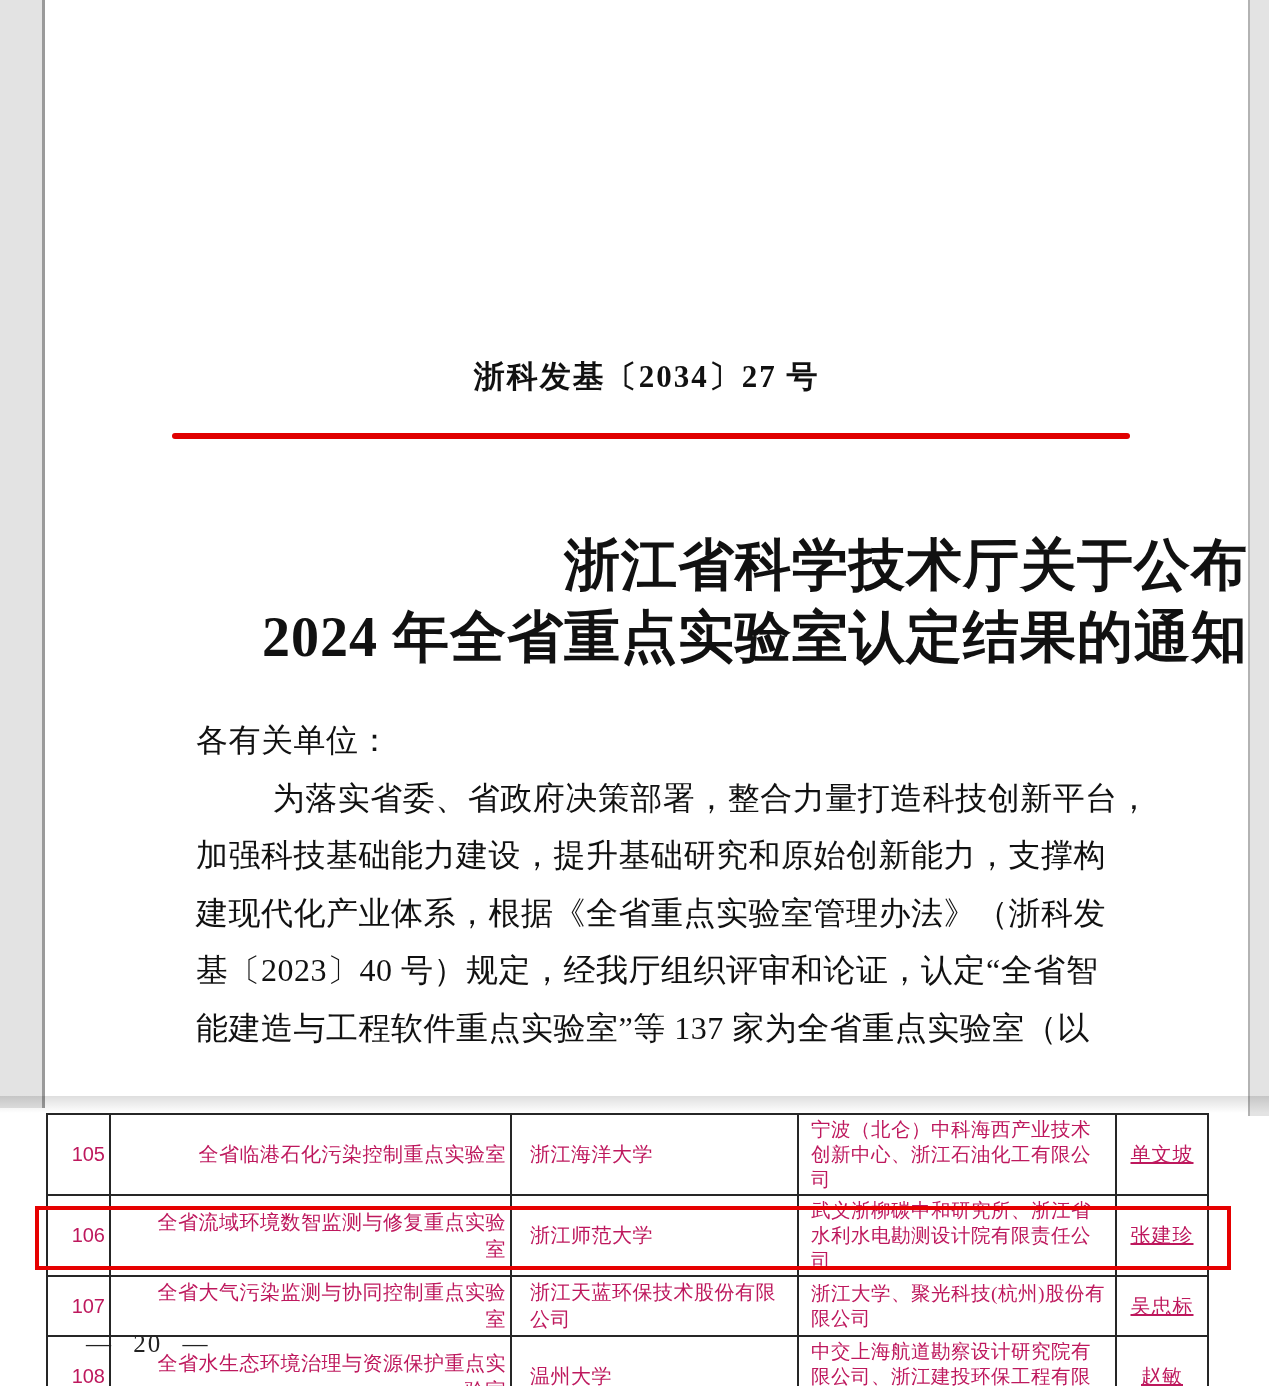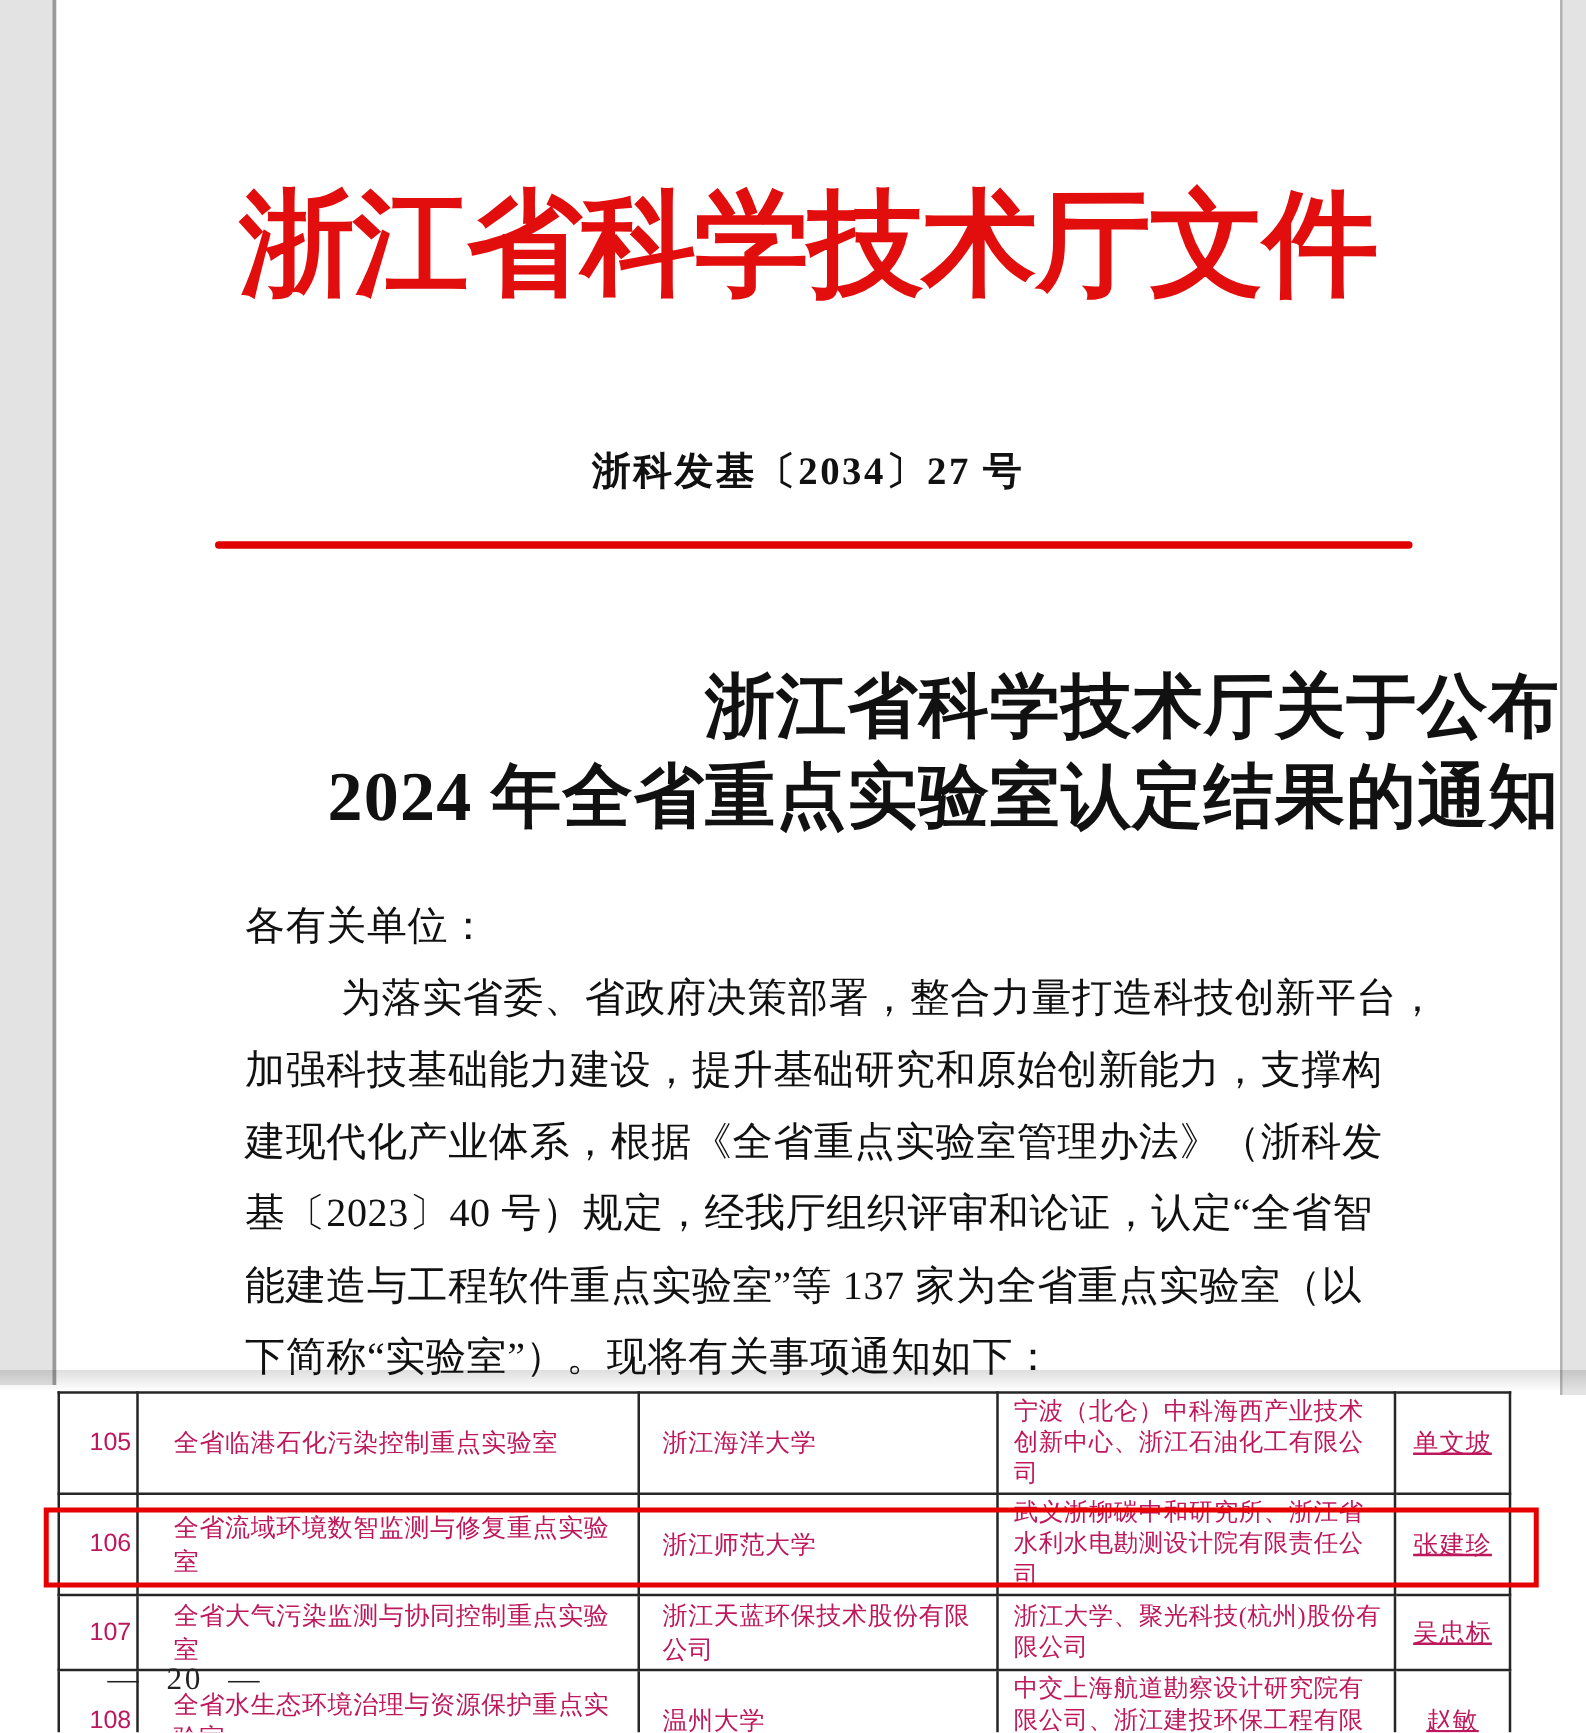--- a/index.html
+++ b/index.html
@@ -53,21 +53,21 @@
   #labs-table {
     position: absolute; left: 46px; top: 1113px; z-index: 2;
     border-collapse: collapse; table-layout: fixed; width: 1161px;
     font-family: "Liberation Serif", "DejaVu Serif", serif;
   }
   #labs-table td {
     border: 2px solid #262626; font-size: 20px; color: #be185d;
     padding: 2px 4px; overflow: hidden;
   }
   #labs-table td.c-no { text-align: right; font-family: Liberation Sans, sans-serif; }
-  #labs-table td.c-lab { padding-left: 28px; letter-spacing: 0.5px; }
+  #labs-table td.c-lab { padding-left: 28px; letter-spacing: 0.5px; text-align: right; }
   #labs-table td.c-unit { padding-left: 18px; letter-spacing: 0.5px; }
   #labs-table td.c-partner { padding-left: 12px; padding-right: 6px; font-size: 19.5px; line-height: 25px; letter-spacing: 0.5px; }
   #labs-table td.c-director { text-align: center; letter-spacing: 1px; text-decoration: underline; }
   
   #highlight-box {
     position: absolute; left: 35px; top: 1206px; width: 1188px; height: 56px; z-index: 3;
     border: 4px solid #e60000; background: transparent;
   }
   
   #page-number {
@@ -77,35 +77,33 @@
 </style>
 </head>
 <body>
 
 <div id="page">
 
   <div id="gray-left" class="gray-strip"></div>
   <div id="gray-right" class="gray-strip"></div>
   <div id="snippet-shadow"></div>
 
-  <div id="agency-title">浙江省科学技术厅文件</div>
   <div id="doc-number">浙科发基〔2034〕27 号</div>
   <div id="red-rule"></div>
 
   <div id="notice-title-1" class="notice-title">浙江省科学技术厅关于公布</div>
   <div id="notice-title-2" class="notice-title">2024 年全省重点实验室认定结果的通知</div>
 
   <div id="body-text">
     <div>各有关单位：</div>
     <div class="indented">为落实省委、省政府决策部署，整合力量打造科技创新平台，</div>
     <div>加强科技基础能力建设，提升基础研究和原始创新能力，支撑构</div>
     <div>建现代化产业体系，根据《全省重点实验室管理办法》（浙科发</div>
     <div>基〔2023〕40 号）规定，经我厅组织评审和论证，认定“全省智</div>
     <div>能建造与工程软件重点实验室”等 137 家为全省重点实验室（以</div>
-    <div>下简称“实验室”）。现将有关事项通知如下：</div>
   </div>
 
   <table id="labs-table">
     <colgroup>
       <col style="width:63px">
         <col style="width:401px">
         <col style="width:287px">
         <col style="width:318px">
         <col style="width:92px">
     </colgroup>

